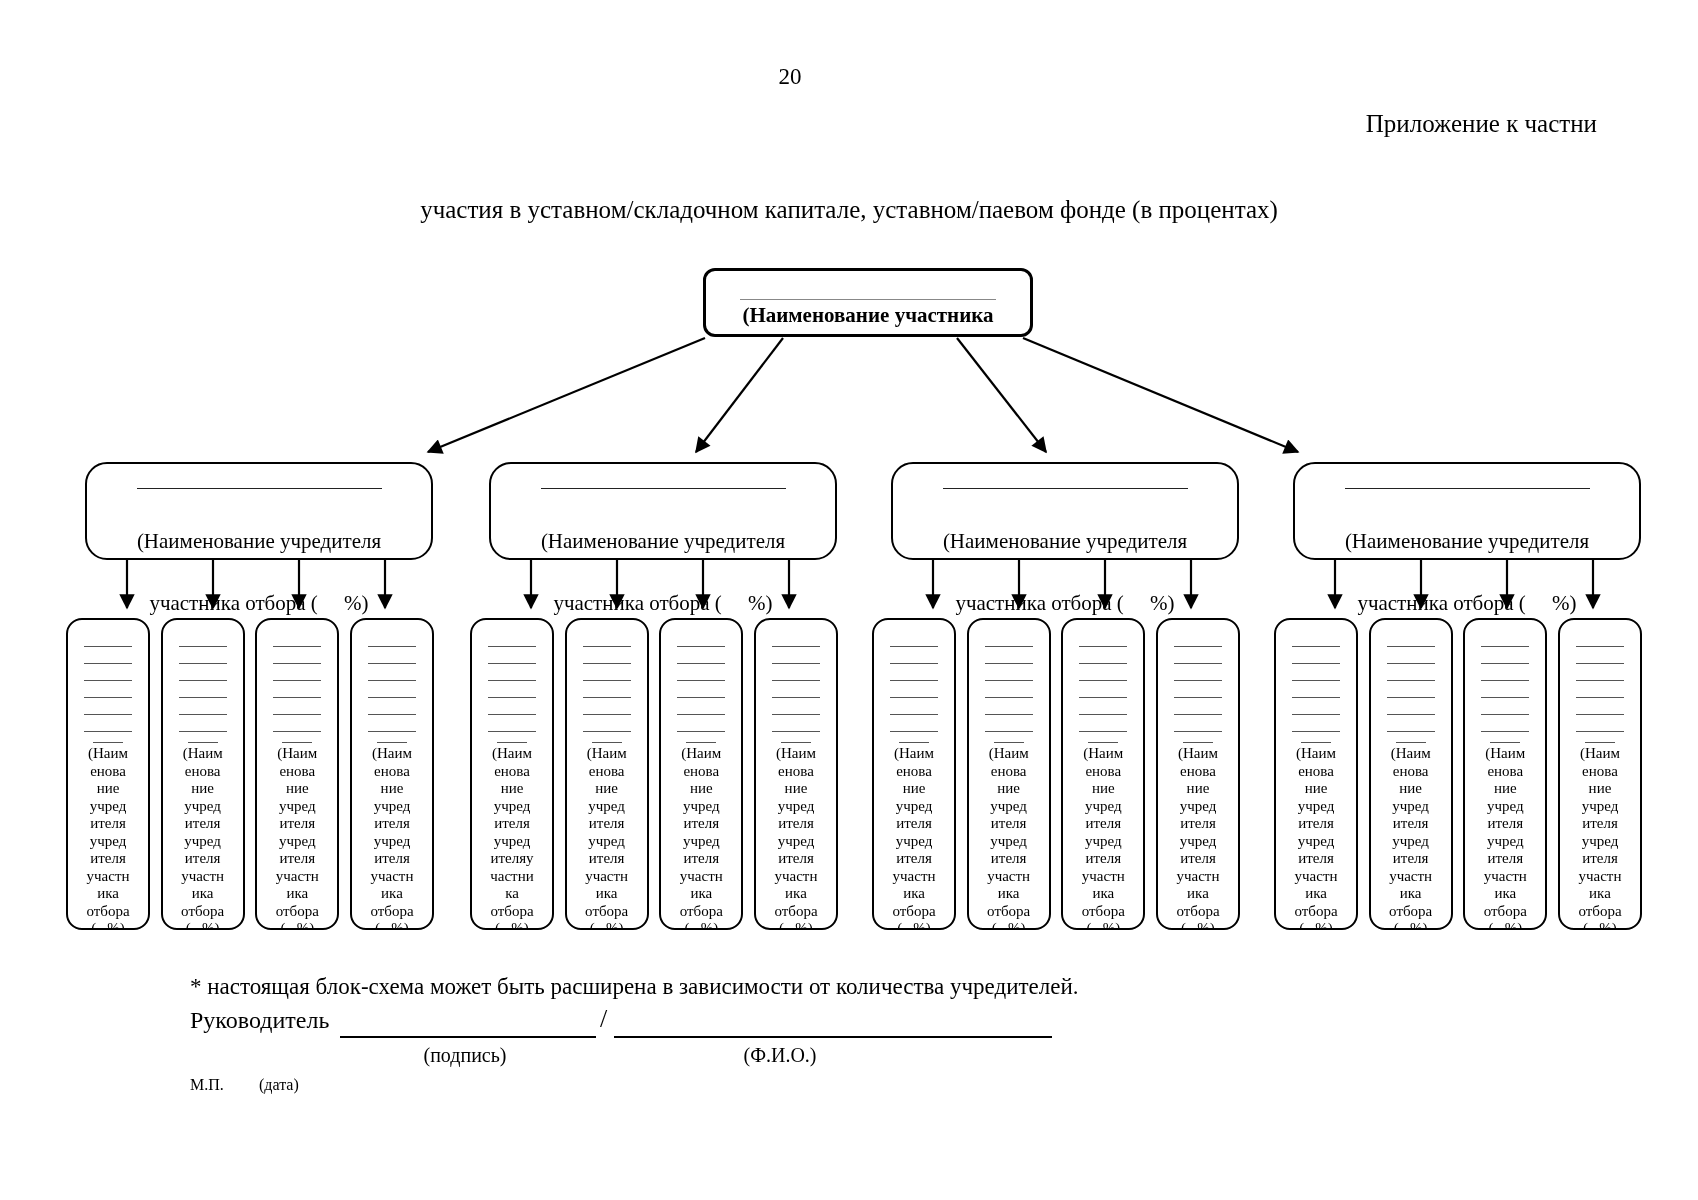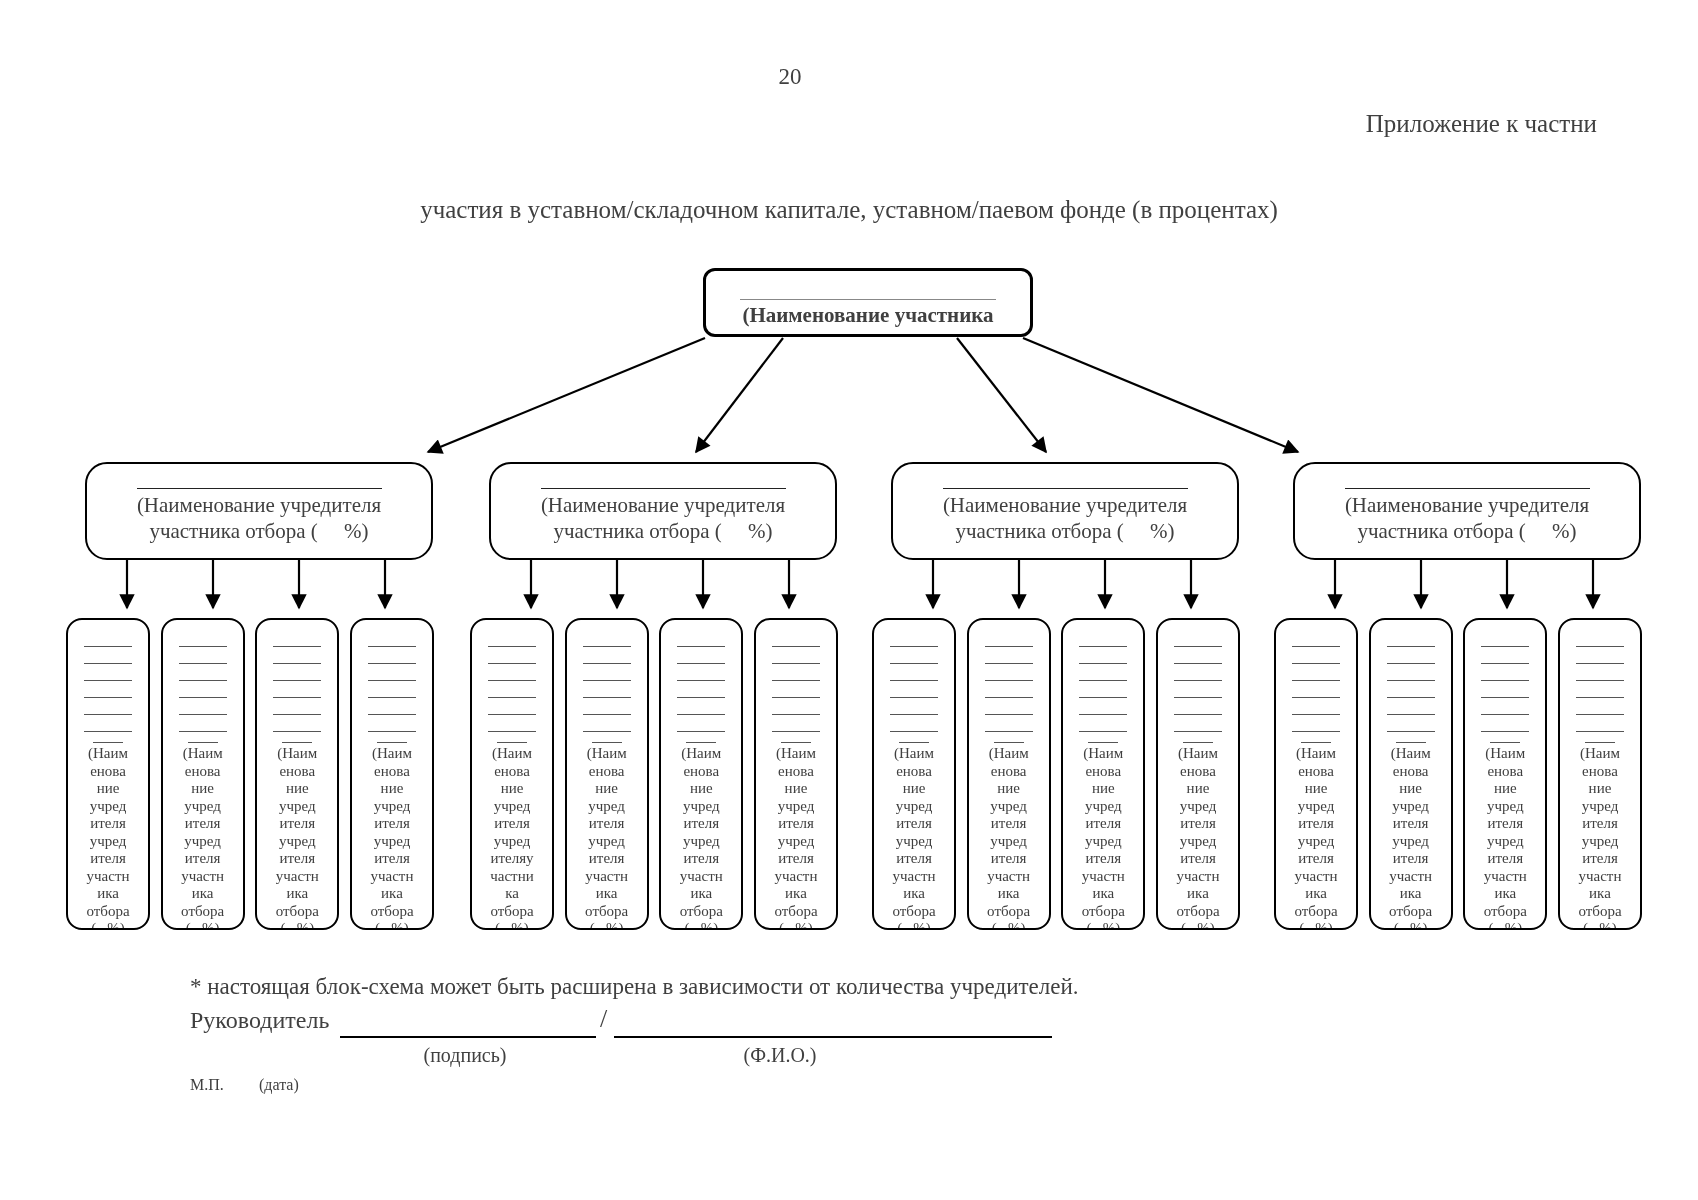--- a/index.html
+++ b/index.html
@@ -1,18 +1,18 @@
 <!DOCTYPE html>
 <html lang="ru"><head>
 <meta charset="utf-8">
 <style>
   html,body { margin:0; padding:0; background:#fff; }
   .page {
     position:relative; width:1698px; height:1200px;
-    background:#fff; color:#404040; overflow:hidden;
+    background:#fff; color:#000000; overflow:hidden;
     font-family:"Liberation Serif","DejaVu Serif",serif;
   }
 
   
   .page-number { position:absolute; top:64px; left:0; width:1580px; text-align:center; font-size:23px; }
   .annex       { position:absolute; top:110px; right:101px; font-size:25px; }
   .title       { position:absolute; top:161px; left:0; width:1698px; text-align:center; font-size:27px; font-weight:bold; }
   .subtitle    { position:absolute; top:196px; left:0; width:1698px; text-align:center; font-size:25px; }
 
   
@@ -21,21 +21,21 @@
 
   
   .node {
     position:absolute; border:2.5px solid #000; background:#fff; box-sizing:border-box;
     display:flex; flex-direction:column; align-items:center;
   }
   .root-box { left:703px; top:268px; width:330px; height:69px; border-radius:12px; border-width:3px; padding-top:28px;font-weight:bold; }
   .root-blank { width:256px; height:0; border-bottom:1.6px solid #888; margin-bottom:2px; }
   .box-label { font-size:21px; line-height:26px; text-align:center; }
 
-  .founder-box { top:462px; width:348px; height:98px; border-radius:22px; padding-top:24px; }
+  .founder-box { top:462px; width:348px; height:98px; border-radius:22px; padding-top:24px;gap:36px; }
   .f1 { left:85px; } .f2 { left:489px; } .f3 { left:891px; } .f4 { left:1293px; }
   .founder-blank { width:245px; height:0; border-bottom:1.8px solid #222; margin-bottom:3px; }
 
   
   .leaf-group { position:absolute; top:618px; width:368px; height:312px; display:flex; justify-content:space-between; }
   .g1 { left:66px; } .g2 { left:470px; } .g3 { left:872px; } .g4 { left:1274px; }
   .leaf {
     width:84px; height:312px; border:2.5px solid #000; border-radius:16px; box-sizing:border-box;
     padding-top:10px; display:flex; flex-direction:column; align-items:center; overflow:hidden; background:#fff;
   }

